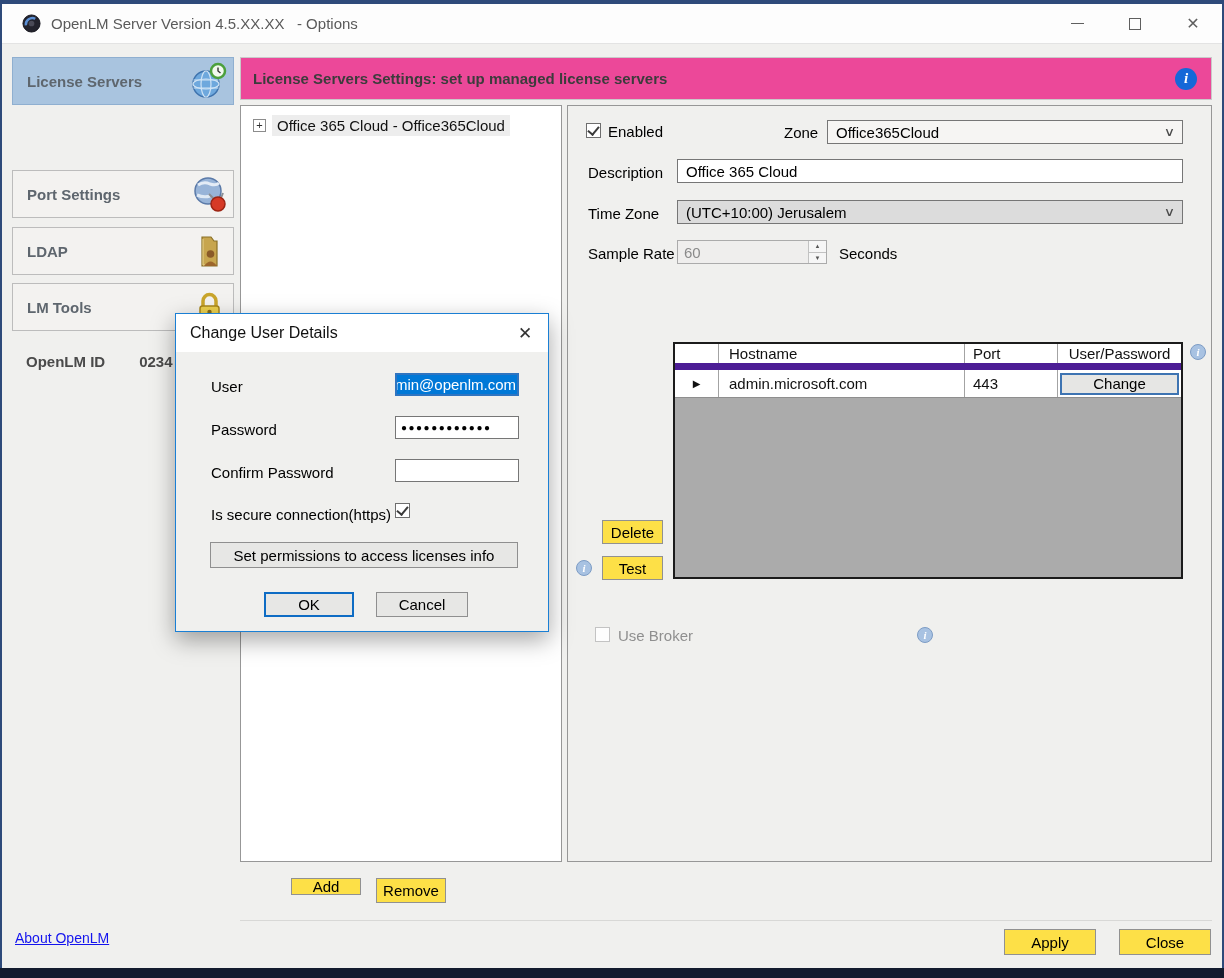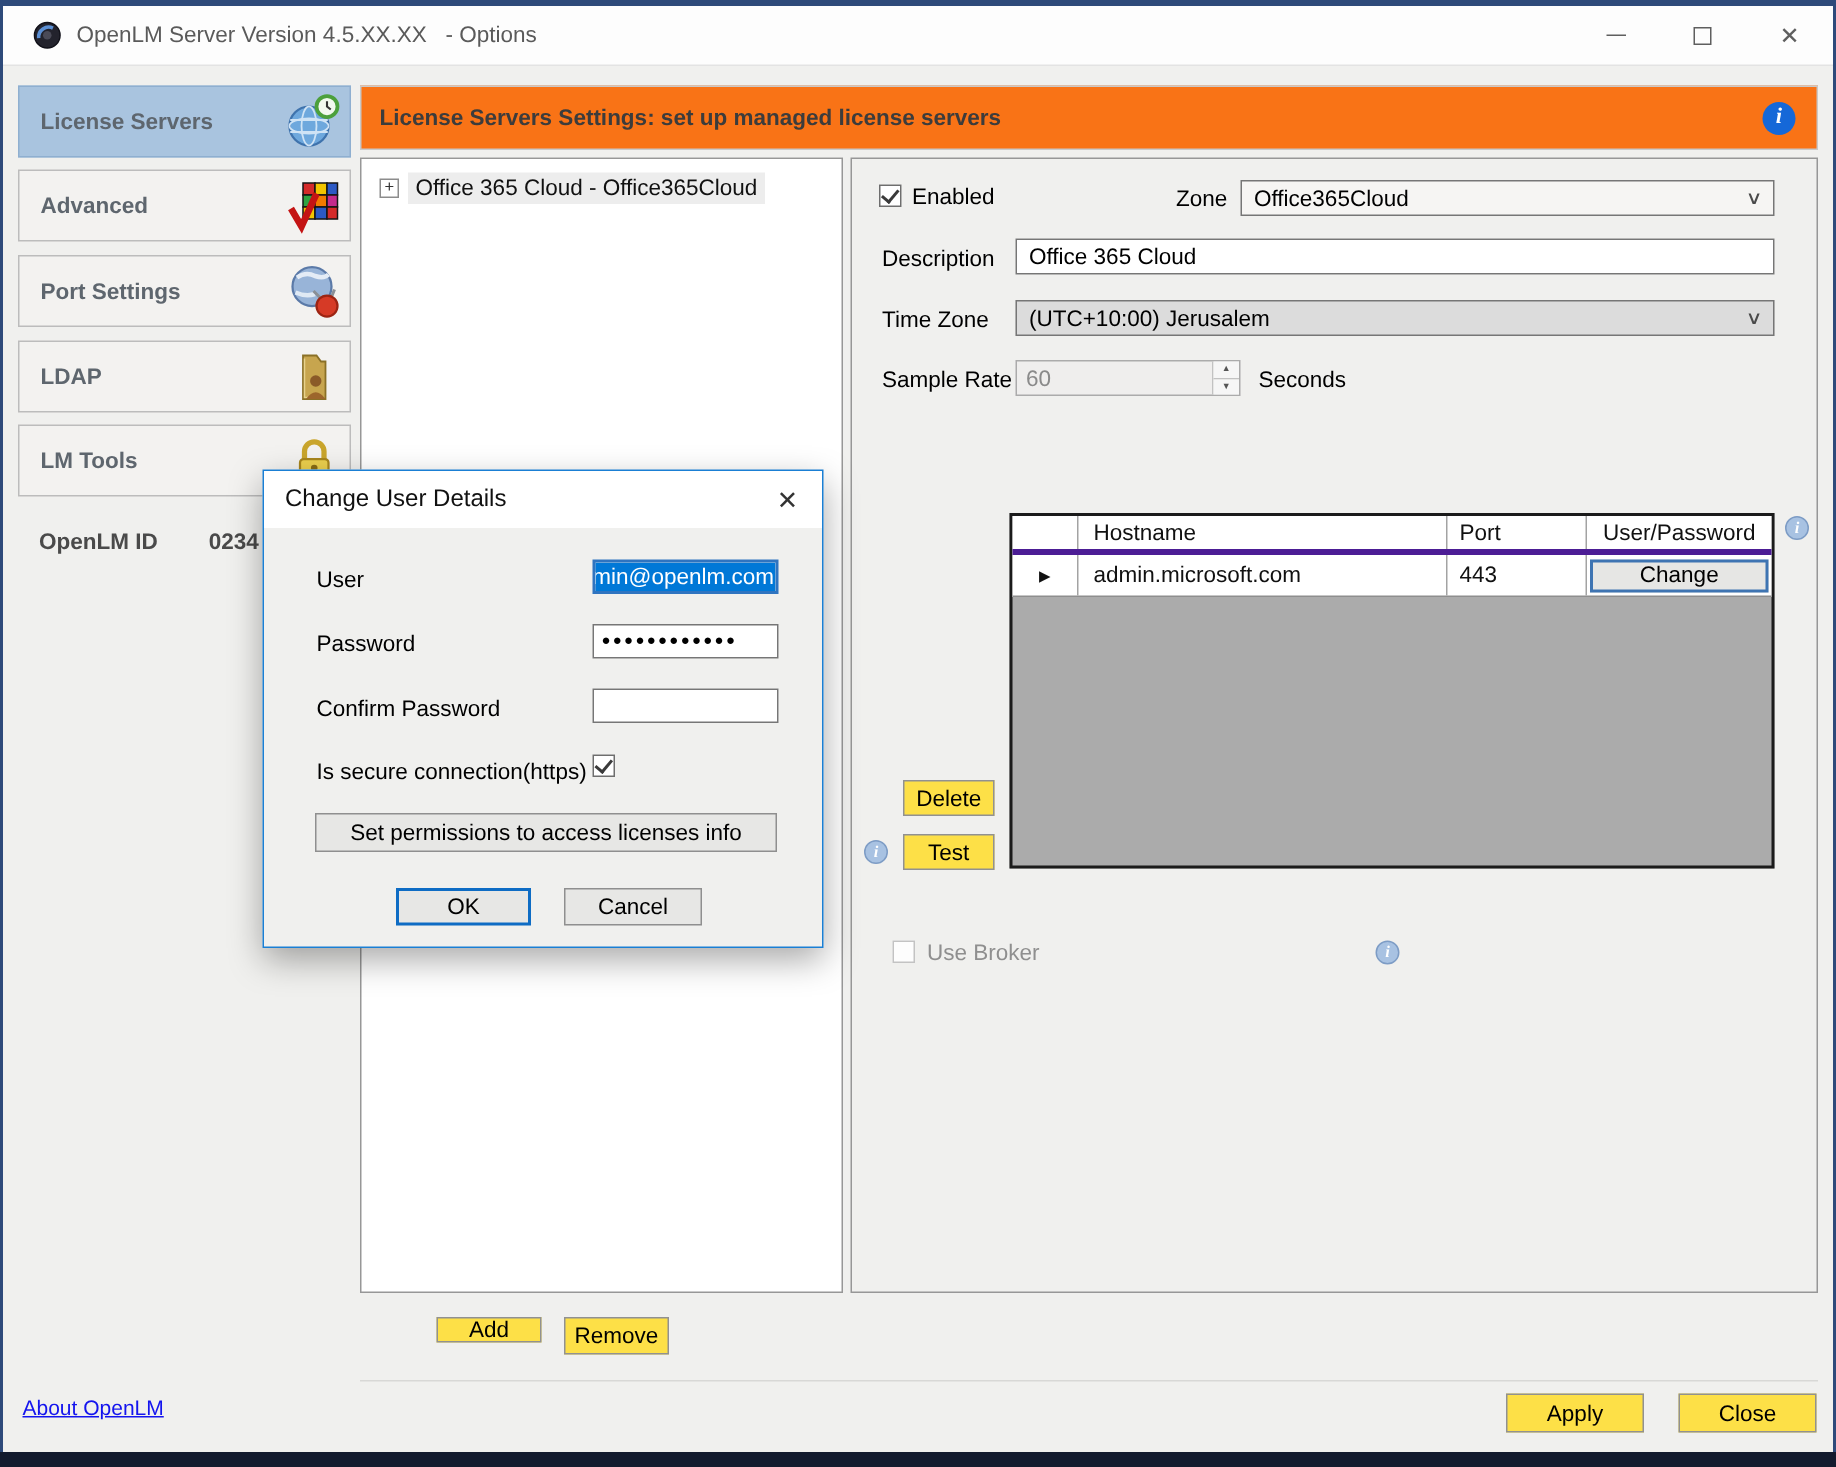--- a/index.html
+++ b/index.html
@@ -25,21 +25,21 @@
   
   .side-btn{position:absolute;left:12px;width:222px;height:48px;background:#f3f2f0;border:1px solid #bcbcbc;display:flex;align-items:center;}
   .side-btn.selected{background:#a9c4df;border-color:#8fafd0;}
   .side-btn .lbl{margin-left:14px;font-weight:bold;font-size:15px;color:#5e666e;}
   .side-btn .icon{position:absolute;right:5px;top:50%;transform:translateY(-50%);width:38px;height:38px;}
   .sb1{top:57px}.sb2{top:113px}.sb3{top:170px}.sb4{top:227px}.sb5{top:283px}
   .openlm-row{position:absolute;left:26px;top:353px;display:flex;gap:34px;}
   .openlm-row span{font-weight:bold;font-size:15px;color:#4a4a4a;}
 
   
-  .header-band{position:absolute;left:240px;top:57px;width:972px;height:43px;border:1px solid #c9c9c9;background:#f97316;display:flex;align-items:center;}
+  .header-band{position:absolute;left:240px;top:57px;width:972px;height:43px;border:1px solid #c9c9c9;background:#ec4899;display:flex;align-items:center;}
   .header-band .htext{margin-left:12px;font-weight:bold;font-size:15px;color:#3c3c3c;}
   .info-bright{margin-left:auto;margin-right:14px;width:22px;height:22px;border-radius:50%;background:#1568d8;color:#fff;display:flex;align-items:center;justify-content:center;font-family:"Liberation Serif",serif;font-style:italic;font-weight:bold;font-size:15px;}
   .info-muted{width:16px;height:16px;border-radius:50%;background:#a8c2e2;border:1px solid #7d9cc5;color:#fff;display:flex;align-items:center;justify-content:center;font-family:"Liberation Serif",serif;font-style:italic;font-weight:bold;font-size:11px;}
 
   
   .tree-panel{position:absolute;left:240px;top:105px;width:322px;height:757px;background:#fff;border:1px solid #979797;}
   .tree-item{position:absolute;left:12px;top:9px;display:flex;align-items:center;}
   .expand-box{width:13px;height:13px;border:1px solid #8c8c8c;background:#fff;font-size:11px;line-height:11px;text-align:center;color:#333;flex:0 0 auto;}
   .tree-label{margin-left:6px;background:#ededed;font-size:15px;color:#111;padding:2px 5px;white-space:nowrap;}
 
@@ -57,21 +57,21 @@
   .tinput{position:absolute;height:24px;background:#fff;border:1px solid #767676;font-size:15px;color:#000;display:flex;align-items:center;padding-left:8px;}
   .spinner{position:absolute;width:150px;height:24px;background:#efeeed;border:1px solid #ababab;display:flex;align-items:center;}
   .spinner .val{flex:1;padding-left:6px;font-size:15px;color:#8a8a8a;}
   .spinner .spin-col{width:18px;height:100%;border-left:1px solid #c2c2c2;display:flex;flex-direction:column;}
   .spinner .spin-btn{flex:1;display:flex;align-items:center;justify-content:center;font-size:6px;color:#555;background:#f6f6f6;}
   .spinner .spin-btn:first-child{border-bottom:1px solid #c2c2c2;}
 
   
   .htable{position:absolute;left:105px;top:236px;width:510px;height:237px;border:2px solid #1b1b1b;background:#ababab;}
   .trow{display:flex;background:#fff;}
-  .trow.hdr{height:26px;border-bottom:4px solid #4c1d95;}
+  .trow.hdr{height:26px;border-bottom:7px solid #4c1d95;}
   .trow.data{height:28px;border-bottom:1px solid #8e8e8e;}
   .tcell{border-right:1px solid #a3a3a3;display:flex;align-items:center;font-size:15px;color:#111;overflow:hidden;}
   .c0{width:44px;justify-content:center;}
   .c1{width:246px;padding-left:10px;}
   .c2{width:93px;padding-left:8px;}
   .c3{flex:1;justify-content:center;border-right:none;}
   .row-arrow{font-size:10px;color:#111;}
   .cell-btn{flex:1;margin:2px;height:22px;background:#e6e6e4;border:2px solid #3e74b2;font-size:15px;color:#000;display:flex;align-items:center;justify-content:center;}
 
   
@@ -134,39 +134,20 @@
       <svg viewBox="0 0 38 38" width="38" height="38">
         <circle cx="16" cy="22" r="13" fill="#6ea8dd" stroke="#3f73ad" stroke-width="1.5"></circle>
         <ellipse cx="16" cy="22" rx="13" ry="5" fill="none" stroke="#cfe3f5" stroke-width="1.2"></ellipse>
         <ellipse cx="16" cy="22" rx="5" ry="13" fill="none" stroke="#cfe3f5" stroke-width="1.2"></ellipse>
         <path d="M3.5 18 h25 M3.5 26 h25" stroke="#cfe3f5" stroke-width="1.2" fill="none"></path>
         <circle cx="28" cy="9" r="7" fill="#f2f9ee" stroke="#4ca03c" stroke-width="2.5"></circle>
         <path d="M28 5.5 V9 l2.5 2" stroke="#333" stroke-width="1.4" fill="none"></path>
       </svg>
     </span>
   </div>
-  <div class="side-btn sb2">
-    <span class="lbl">Advanced</span>
-    <span class="icon">
-      <svg viewBox="0 0 38 38" width="38" height="38">
-        <g stroke="#151515" stroke-width="1">
-          <rect x="12" y="4" width="8" height="8" fill="#d42a2a"></rect>
-            <rect x="20" y="4" width="8" height="8" fill="#f2c500"></rect>
-            <rect x="28" y="4" width="7" height="8" fill="#2c59c4"></rect>
-          <rect x="12" y="12" width="8" height="8" fill="#2fa341"></rect>
-            <rect x="20" y="12" width="8" height="8" fill="#f27a00"></rect>
-            <rect x="28" y="12" width="7" height="8" fill="#c42a8c"></rect>
-          <rect x="12" y="20" width="8" height="8" fill="#f2c500"></rect>
-            <rect x="20" y="20" width="8" height="8" fill="#2c59c4"></rect>
-            <rect x="28" y="20" width="7" height="8" fill="#d42a2a"></rect>
-        </g>
-        <path d="M4 21 L11 33 L21 11" stroke="#c41414" stroke-width="4.5" fill="none"></path>
-      </svg>
-    </span>
-  </div>
   <div class="side-btn sb3">
     <span class="lbl">Port Settings</span>
     <span class="icon">
       <svg viewBox="0 0 38 38" width="38" height="38">
         <circle cx="18" cy="16" r="13" fill="#98b4d8" stroke="#5b7aa8" stroke-width="1.5"></circle>
         <path d="M8 10 q6 -4 12 -1 q6 2 9 -1" stroke="#e4ecf6" stroke-width="3" fill="none"></path>
         <path d="M7 20 q7 3 13 1" stroke="#dfe9f4" stroke-width="3" fill="none"></path>
         <path d="M24 24 l-5 -5 M31 23 l2 -5" stroke="#8a8f96" stroke-width="2"></path>
         <circle cx="28" cy="29" r="7" fill="#d63a26" stroke="#9c2413" stroke-width="1.5"></circle>
       </svg>

